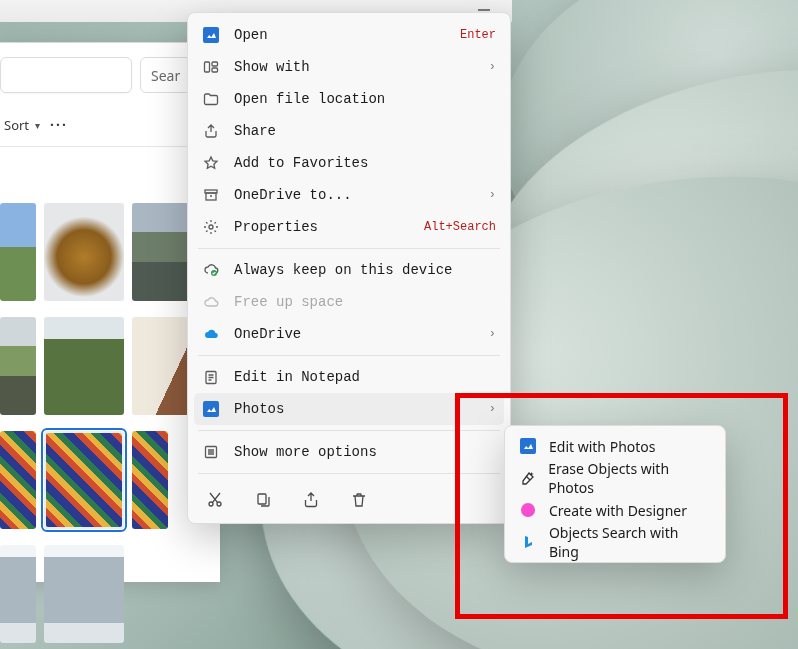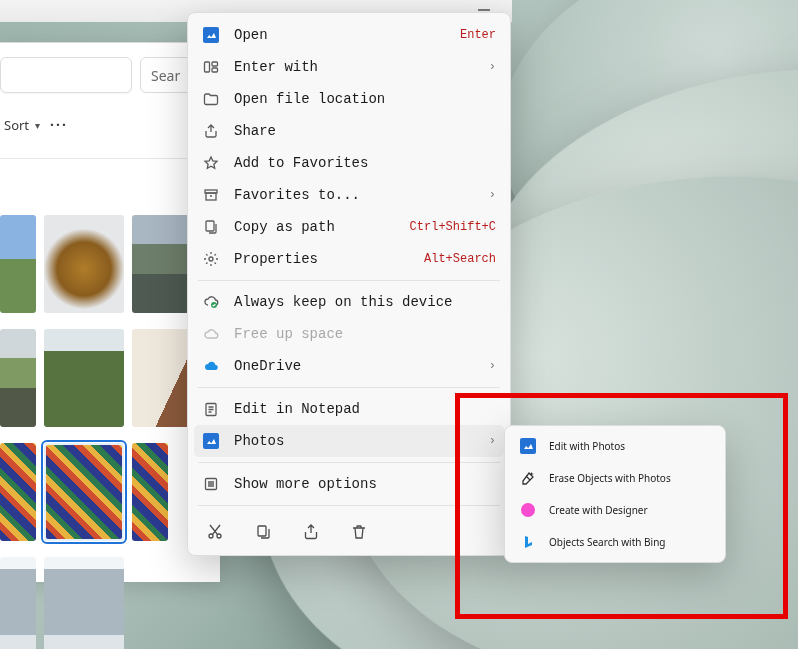--- a/index.html
+++ b/index.html
@@ -75,21 +75,21 @@
     border: 1px solid #dcdcdc;
     border-radius: 6px;
     background: #fff;
     color: #6a6a6a;
     font-size: 14px;
   }
   .toolbar-row {
     display: flex;
     align-items: center;
     gap: 10px;
-    padding: 8px 6px 24px 4px;
+    padding: 8px 6px 12px 4px;
     border-bottom: 1px solid #e6e6e6;
     color: #3a3a3a;
   }
   .sort-ctl { display: flex; align-items: center; gap: 6px; font-size: 13px; }
   .chev { font-size: 10px; color: #555; }
   .more-dots { letter-spacing: 2px; font-weight: bold; }
 
   
   .thumbs { padding: 56px 0 0 0; display: flex; flex-wrap: wrap; gap: 8px; }
   .thumb {
@@ -167,21 +167,21 @@
     border: 1px solid #dcdcdc;
     border-radius: 8px;
     box-shadow: 0 14px 40px rgba(0,0,0,0.22);
     padding: 4px;
     z-index: 7;
   }
   .smi {
     display: flex; align-items: center; height: 32px; padding: 0 10px; gap: 12px; border-radius: 5px;
   }
   .smi-icon { width: 18px; height: 18px; display:flex; align-items:center; justify-content:center; }
-  .smi-label { font-size: 10px; }
+  .smi-label { font-size: 14px; }
 
   
   .highlight-box {
     position: absolute;
     top: 393px;
     left: 455px;
     width: 333px;
     height: 226px;
     border: 5px solid #e60000;
     z-index: 10;
@@ -254,21 +254,21 @@
   </div>
 
   <div class="mi">
     <span class="mi-icon">
       <svg width="16" height="16" viewBox="0 0 16 16" fill="none" stroke="#5a5a5a" stroke-width="1.3">
           <rect x="1.5" y="3" width="5" height="10" rx="1"></rect>
           <rect x="9" y="3" width="5.5" height="4" rx="1"></rect>
           <rect x="9" y="9" width="5.5" height="4" rx="1"></rect>
         </svg>
     </span>
-    <span class="mi-label">Enter with</span>
+    <span class="mi-label">Show with</span>
     <span class="mi-sub">›</span>
   </div>
 
   <div class="mi">
     <span class="mi-icon">
       <svg width="16" height="16" viewBox="0 0 16 16" fill="none" stroke="#5a5a5a" stroke-width="1.3">
           <path d="M1.5 4.5A1.5 1.5 0 013 3h3l1.5 1.5H13A1.5 1.5 0 0114.5 6v6A1.5 1.5 0 0113 13.5H3A1.5 1.5 0 011.5 12z"></path>
         </svg>
     </span>
     <span class="mi-label">Open file location</span>
@@ -294,34 +294,24 @@
   </div>
 
   <div class="mi">
     <span class="mi-icon">
       <svg width="16" height="16" viewBox="0 0 16 16" fill="none" stroke="#5a5a5a" stroke-width="1.3">
           <rect x="2" y="3" width="12" height="3"></rect>
           <rect x="3" y="6" width="10" height="7"></rect>
           <path d="M7 9h2"></path>
         </svg>
     </span>
-    <span class="mi-label">Favorites to...</span>
+    <span class="mi-label">OneDrive to...</span>
     <span class="mi-sub">›</span>
   </div>
 
-  <div class="mi">
-    <span class="mi-icon">
-      <svg width="16" height="16" viewBox="0 0 16 16" fill="none" stroke="#5a5a5a" stroke-width="1.3">
-          <rect x="3" y="2" width="8" height="10" rx="1"></rect>
-          <path d="M6 14h6a1 1 0 001-1V5"></path>
-        </svg>
-    </span>
-    <span class="mi-label">Copy as path</span>
-    <span class="mi-accel">Ctrl+Shift+C</span>
-  </div>
 
   <div class="mi">
     <span class="mi-icon">
       <svg width="16" height="16" viewBox="0 0 16 16" fill="none" stroke="#5a5a5a" stroke-width="1.3">
           <circle cx="8" cy="8" r="2"></circle>
           <path d="M8 1v2M8 13v2M1 8h2M13 8h2M3.1 3.1l1.4 1.4M11.5 11.5l1.4 1.4M12.9 3.1l-1.4 1.4M4.5 11.5l-1.4 1.4"></path>
         </svg>
     </span>
     <span class="mi-label">Properties</span>
     <span class="mi-accel">Alt+Search</span>

